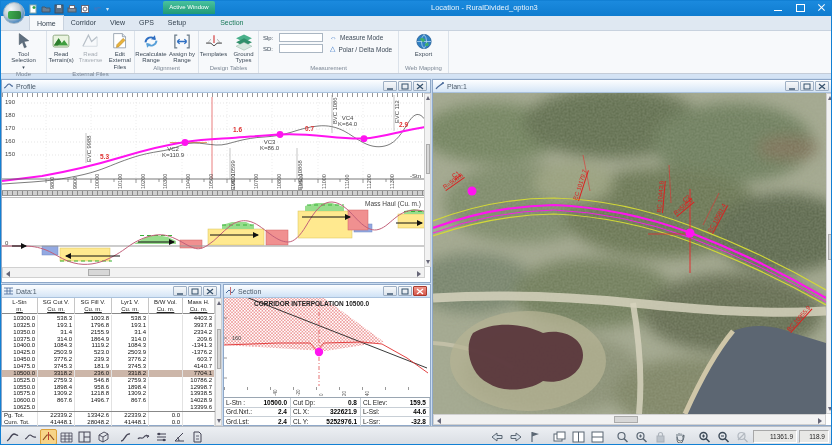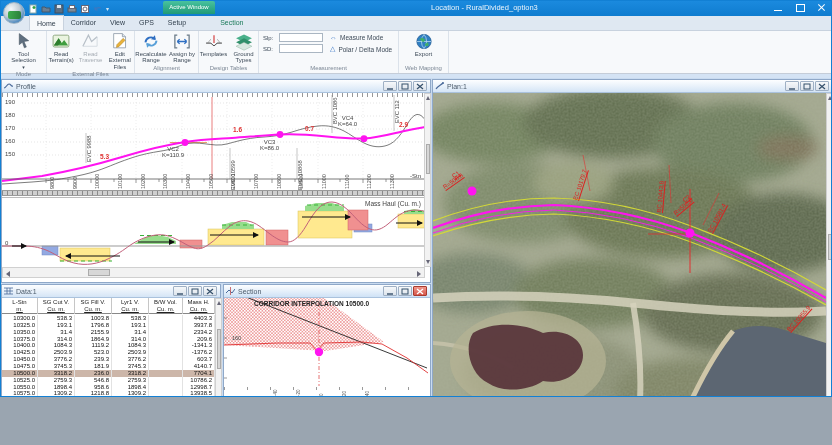--- a/index.html
+++ b/index.html
@@ -1,17 +1,17 @@
 <!DOCTYPE html>
 <html><head>
 <meta charset="utf-8">
 <style>
   html,body{margin:0;padding:0;background:#9aa5b0;}
   *{box-sizing:border-box;font-family:"Liberation Sans","DejaVu Sans",sans-serif;}
-  #app{position:relative;width:832px;height:397px;background:#d4e3f4;overflow:hidden;border:1px solid #1280d4;}
+  #app{position:relative;width:832px;height:445px;background:#d4e3f4;overflow:hidden;border:1px solid #1280d4;}
   
   .titlebar{position:absolute;left:0;top:0;width:832px;height:15px;background:linear-gradient(#1b8ade,#0f7ccf);}
   .orb{position:absolute;left:2px;top:1px;width:22px;height:22px;border-radius:50%;background:radial-gradient(circle at 35% 30%,#f4f8fb,#c2ccd4 45%,#5d93c4 70%,#2d6fae);border:1px solid #9fb6c8;z-index:30;}
   .orb i{position:absolute;left:4px;top:8px;width:13px;height:8px;background:linear-gradient(100deg,#3fae4f,#2a7d3a);border-radius:2px;}
   .qat{position:absolute;left:28px;top:1px;height:13px;display:flex;align-items:center;gap:3px;z-index:31;}
   .qat svg{display:block;}
   .main-title{position:absolute;left:430px;top:2px;font-size:7.5px;color:#eaf4fc;}
   .twc{position:absolute;right:6px;top:2px;display:flex;gap:12px;align-items:center;}
   .twc span{width:10px;height:9px;display:inline-block;position:relative;}
   .twc .mn::after{content:"";position:absolute;left:1px;bottom:1px;width:8px;height:0;border-bottom:1px solid #fff;}

